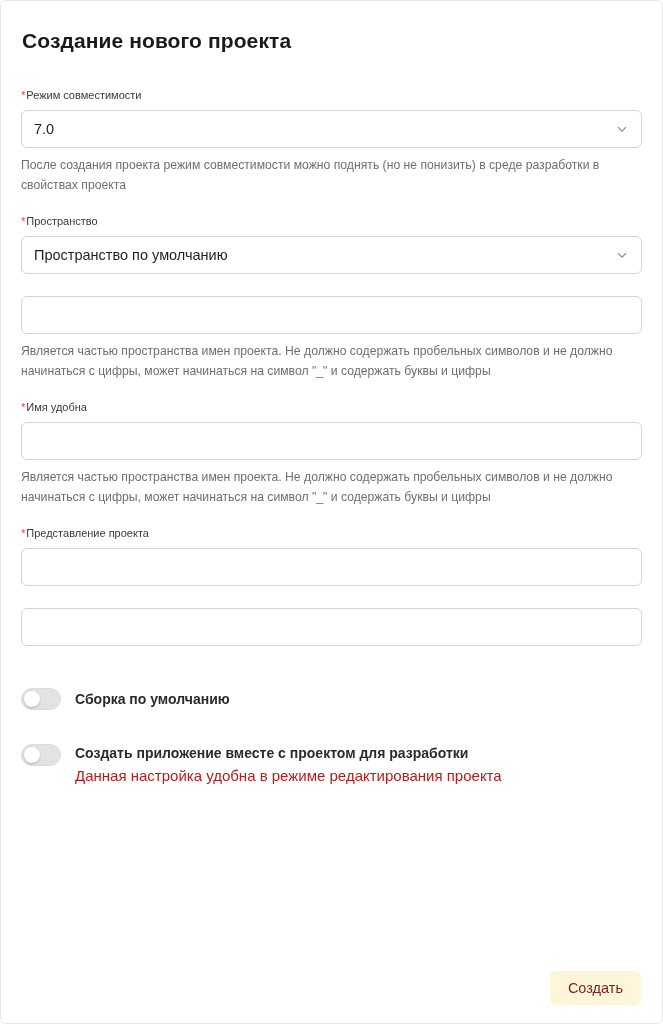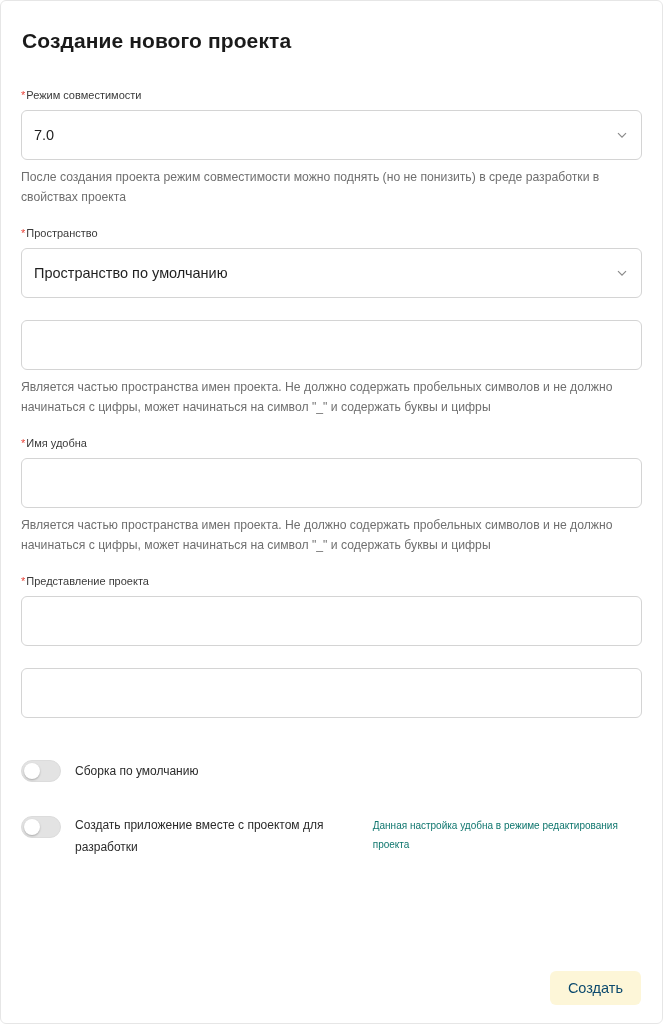--- a/index.html
+++ b/index.html
@@ -45,21 +45,21 @@
     color: #3a3a3a;
     margin-bottom: 7px;
     line-height: 16px;
   }
   .req {
     color: #e8443a;
     margin-right: 1px;
   }
   .select, .input {
     width: 100%;
-    height: 50px;
+    height: 38px;
     border: 1px solid #d4d4d4;
     border-radius: 6px;
     background: #ffffff;
     display: flex;
     align-items: center;
     padding: 0 12px;
     font-size: 14.5px;
     color: #1f1f1f;
     position: relative;
   }
@@ -111,43 +111,44 @@
     position: absolute;
     top: 2px;
     left: 2px;
     width: 16px;
     height: 16px;
     border-radius: 50%;
     background: #ffffff;
     box-shadow: 0 1px 2px rgba(0,0,0,0.25);
   }
   .toggle-label {
-    font-size: 12px;
+    font-size: 14px;
     color: #2b2b2b;
     line-height: 22px;
+    font-weight: bold;
   }
   .toggle-text {
     display: flex;
-    flex-direction: row;
+    flex-direction: column;
     padding-top: 0px;
   }
   .toggle-sub {
-    font-size: 10px;
-    color: #0f766e;
+    font-size: 15px;
+    color: #b91c1c;
     line-height: 19px;
     margin-top: 2px;
   }
   .footer {
     position: absolute;
     right: 21px;
     bottom: 18px;
   }
   .create-btn {
     background: #fdf6d8;
-    color: #0c4a6e;
+    color: #7f1d1d;
     border: none;
     border-radius: 6px;
     font-size: 14.5px;
     font-family: "Liberation Sans", sans-serif;
     padding: 9px 18px;
     cursor: pointer;
   }
 </style>
 </head>
 <body>

